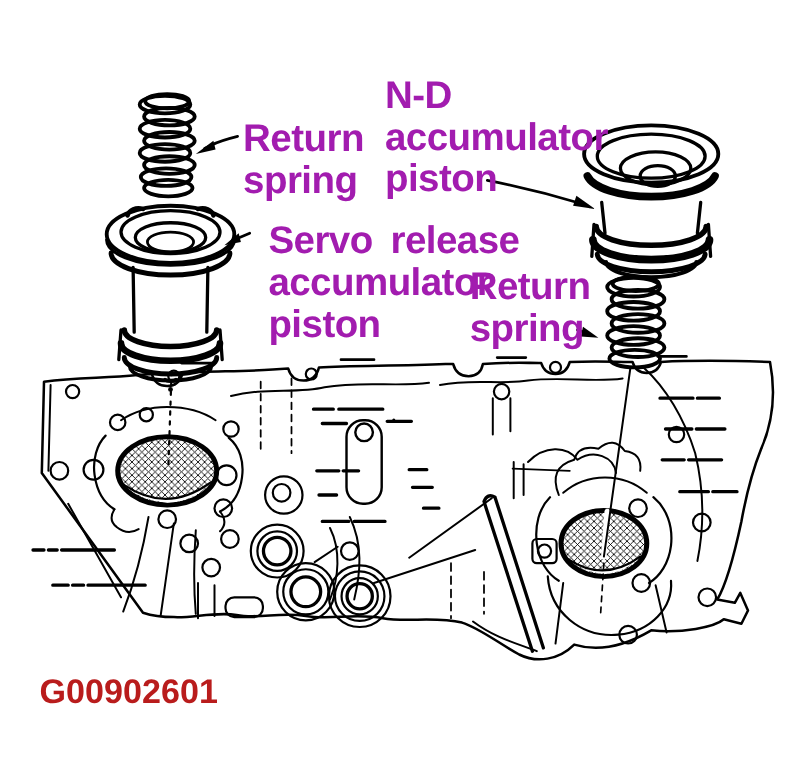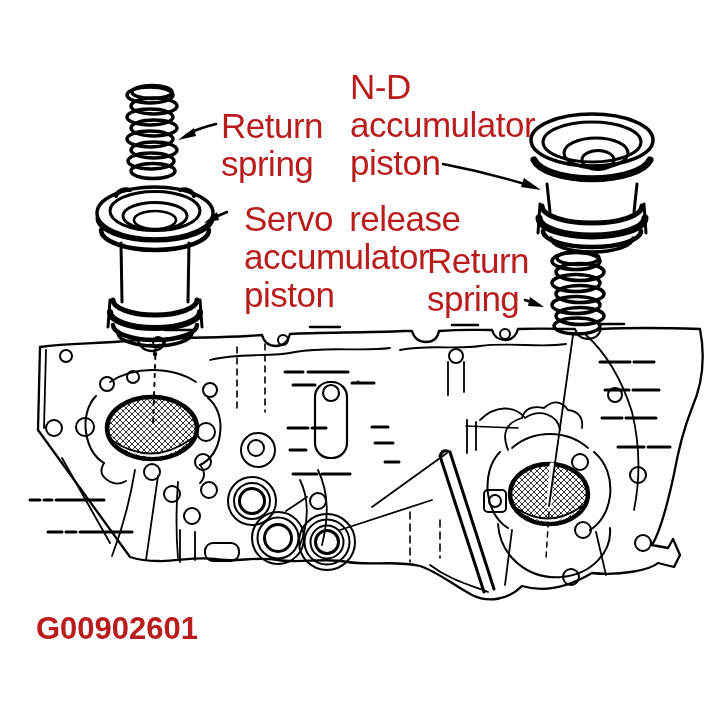--- a/index.html
+++ b/index.html
@@ -6,24 +6,24 @@
   #page{
     position:relative;
     width:715px;height:709px;
     background:#ffffff;
     font-family:"Liberation Sans", sans-serif;
     overflow:hidden;
   }
   #art{position:absolute;left:0;top:0;}
   .label{
     position:absolute;
-    color:#b91c1c;
+    color:#a21caf;
     font-size:35px;
     line-height:38px;
-    font-weight:400;
+    font-weight:700;
     letter-spacing:-0.5px;
     white-space:nowrap;
   }
   .label span{display:block;}
   .label .wide{word-spacing:7px;}
   .caption{
     position:absolute;
     color:#b91c1c;
     font-size:31px;
     font-weight:600;

